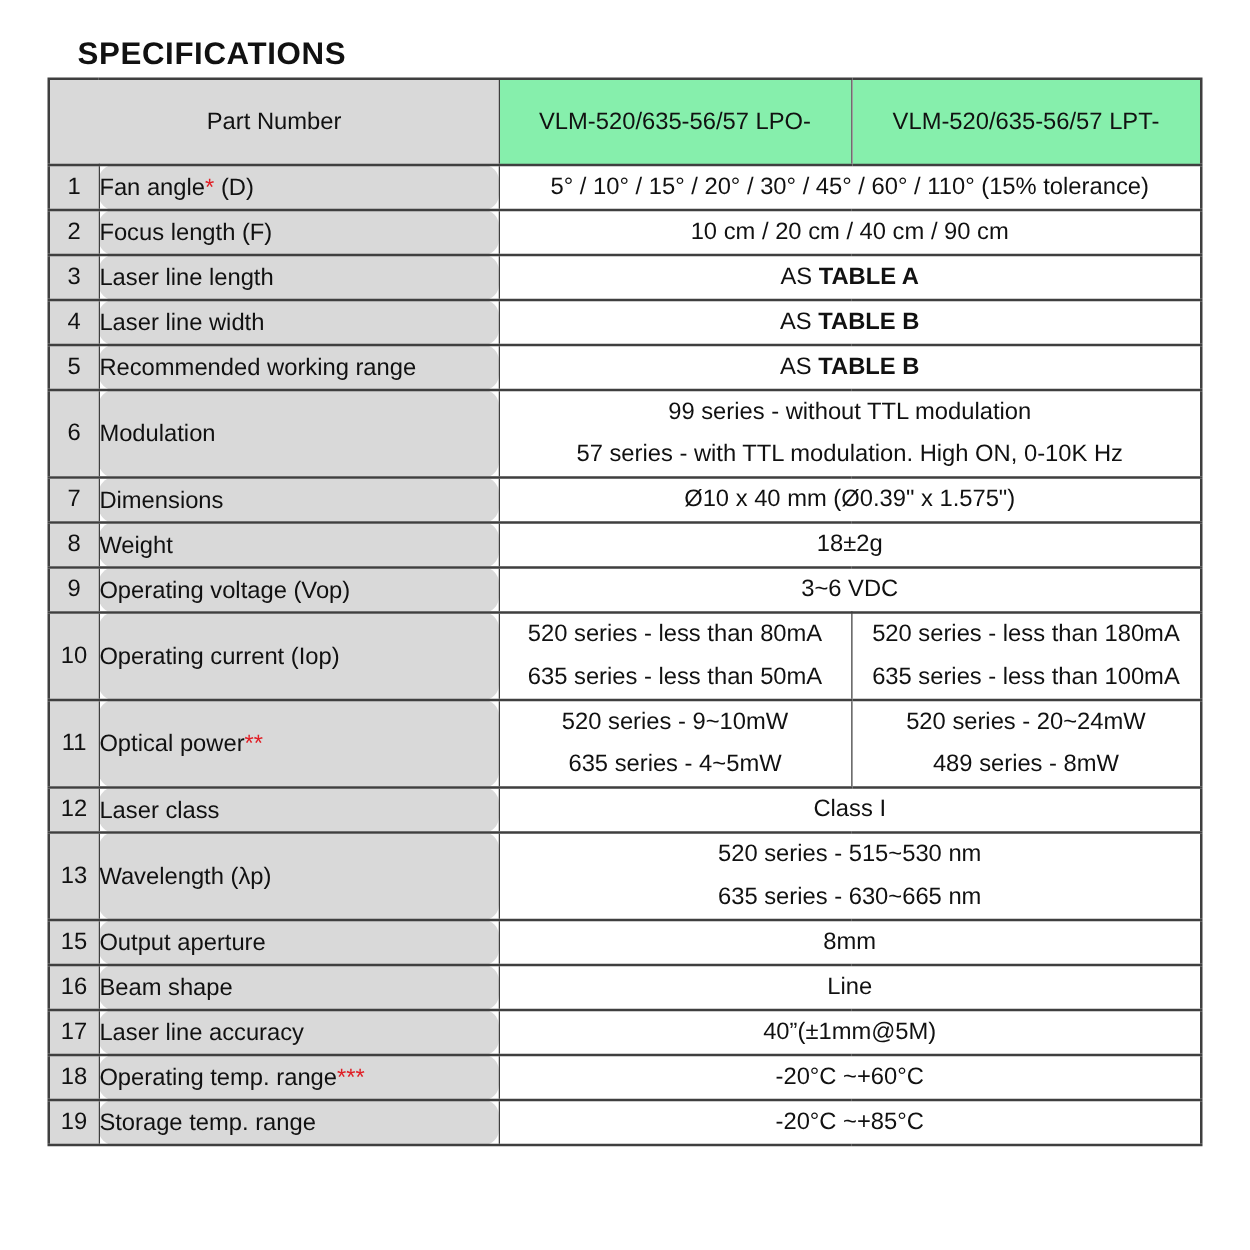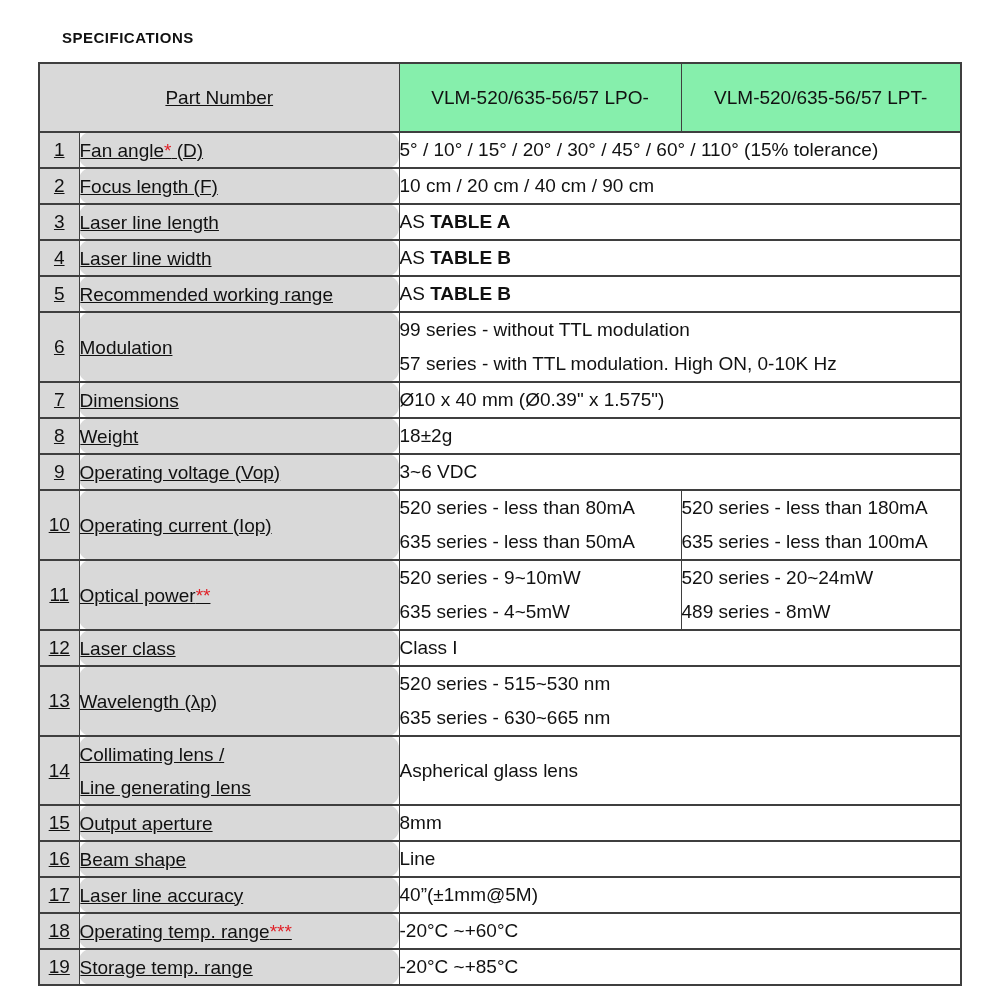--- a/index.html
+++ b/index.html
@@ -11,21 +11,21 @@
     width: 1000px;
     height: 1000px;
     position: relative;
     font-family: "Liberation Sans", sans-serif;
     color: #111111;
   }
   .page-title {
     position: absolute;
     left: 62px;
     top: 29px;
-    font-size: 15px;
+    font-size: 25px;
     font-weight: bold;
     letter-spacing: 0.5px;
     color: #111111;
   }
   table.spec-table {
     position: absolute;
     left: 38px;
     top: 62px;
     width: 922px;
     border-collapse: collapse;
@@ -38,31 +38,31 @@
     border-bottom-width: 2px;
     padding: 0;
     font-size: 19px;
     font-weight: normal;
     vertical-align: middle;
     overflow: hidden;
   }
   .spec-table thead tr { height: 69px; }
   tr.short { height: 35px; }
   tr.tall  { height: 69px; }
-  .gray { background: #d9d9d9; text-decoration: underline; }
+  .gray { background: #d9d9d9; }
   .part-number-head { text-align: center; font-size: 19px; }
   .col-head {
     font-weight: bold;
     text-align: center;
     font-size: 19.5px;
     background: #86efac;
   }
   .num-cell { text-align: center; }
   .label-cell { text-align: left; padding-left: 7px; line-height: 33px; border-radius: 12px; }
-  .value-cell { text-align: left; background: #ffffff; }
+  .value-cell { text-align: center; background: #ffffff; }
   .vline { line-height: 34px; white-space: nowrap; }
   .lline { line-height: 33px; white-space: nowrap; }
   .seg-red { color: #e02027; }
   .seg-bold { font-weight: bold; }
 </style>
 </head>
 <body>
 
 <div class="page-title">SPECIFICATIONS</div>
 
@@ -203,30 +203,20 @@
       <tr class="tall">
         <td class="gray num-cell">13</td>
         <td class="gray label-cell">
           <div class="lline"><span>Wavelength (λp)</span></div>
         </td>
         <td colspan="2" class="value-cell">
           <div class="vline"><span>520 series - 515~530 nm</span></div>
           <div class="vline"><span>635 series - 630~665 nm</span></div>
         </td>
       </tr>
-      <tr class="tall">
-        <td class="gray num-cell">14</td>
-        <td class="gray label-cell">
-          <div class="lline"><span>Collimating lens /</span></div>
-          <div class="lline"><span>Line generating lens</span></div>
-        </td>
-        <td colspan="2" class="value-cell">
-          <div class="vline"><span>Aspherical glass lens</span></div>
-        </td>
-      </tr>
       <tr class="short">
         <td class="gray num-cell">15</td>
         <td class="gray label-cell">
           <div class="lline"><span>Output aperture</span></div>
         </td>
         <td colspan="2" class="value-cell">
           <div class="vline"><span>8mm</span></div>
         </td>
       </tr>
       <tr class="short">

